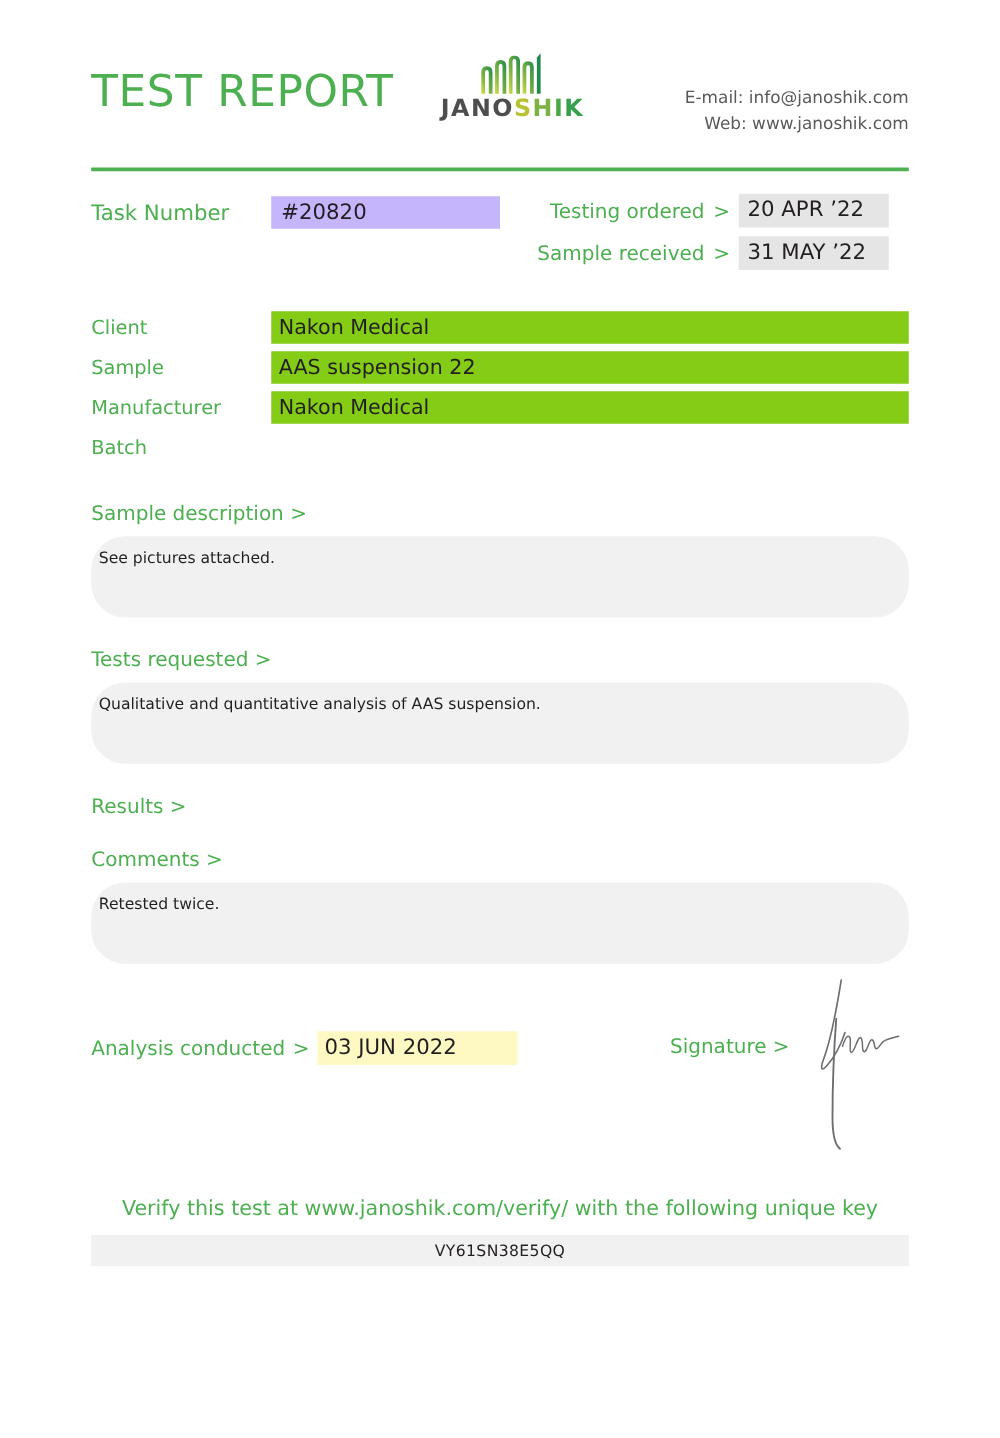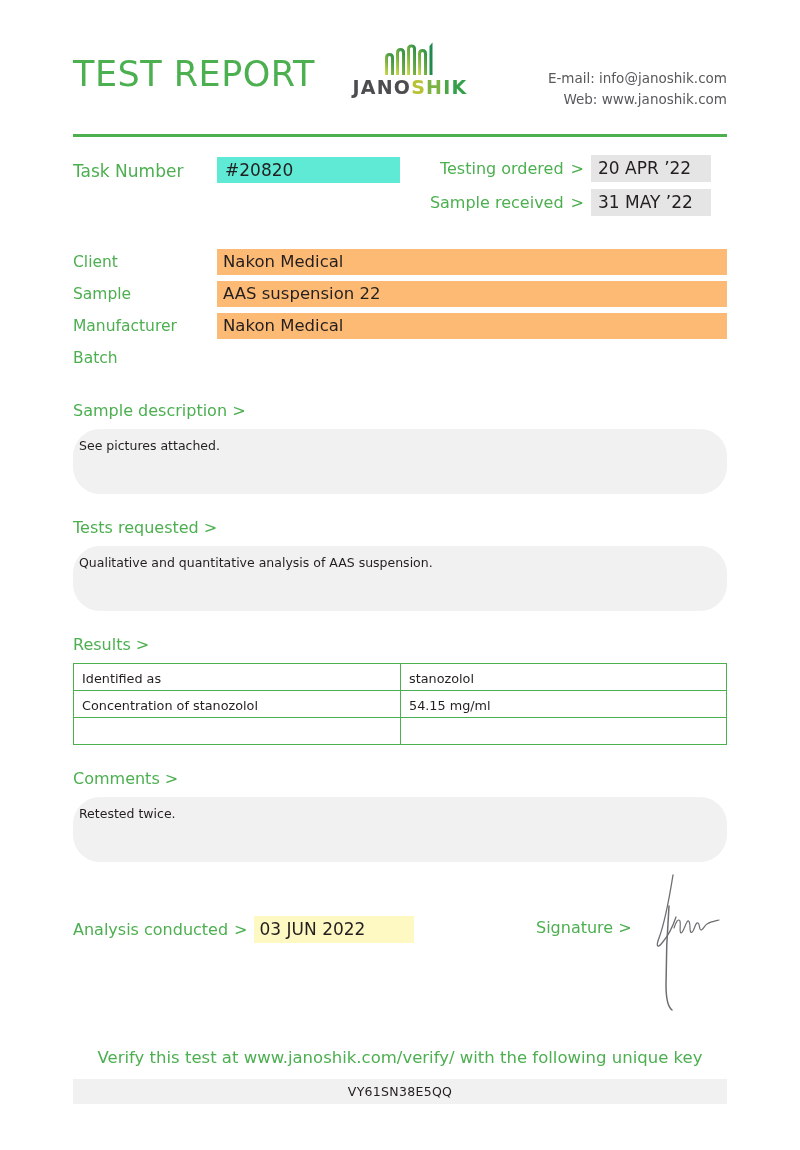--- a/index.html
+++ b/index.html
@@ -90,21 +90,21 @@
     position: absolute;
     left: 0; top: 2px;
     font-size: 17px;
     color: #4CAF50;
   }
   .task-value {
     position: absolute;
     left: 144px; top: -2px;
     width: 183px;
     height: 26px;
-    background: #5eead4;
+    background: #c4b5fd;
     font-size: 17px;
     color: #231f20;
     padding: 3px 0 0 8px;
   }
 
   .dates {
     position: absolute;
     right: 16px;
     top: -4px;
     text-align: right;
@@ -152,21 +152,21 @@
     font-size: 15.5px;
     color: #4CAF50;
     white-space: nowrap;
   }
   .field-value {
     position: absolute;
     left: 144px;
     top: 0;
     width: 510px;
     height: 26px;
-    background: #fdba74;
+    background: #84cc16;
     font-size: 16.5px;
     color: #231f20;
     padding: 3px 0 0 6px;
     white-space: nowrap;
     overflow: hidden;
   }
 
   
   .section { margin-top: 24px; }
   .section-title {
@@ -341,36 +341,20 @@
     <div class="section-box">See pictures attached.</div>
   </div>
 
   <div class="section">
     <div class="section-title">Tests requested &gt;</div>
     <div class="section-box">Qualitative and quantitative analysis of AAS suspension.</div>
   </div>
 
   <div class="section">
     <div class="section-title">Results &gt;</div>
-    <table class="results-table">
-      <tbody>
-          <tr>
-        <td class="col-name">Identified as</td>
-        <td class="col-val">stanozolol</td>
-      </tr>
-      <tr>
-        <td class="col-name">Concentration of stanozolol</td>
-        <td class="col-val">54.15 mg/ml</td>
-      </tr>
-      <tr>
-        <td class="col-name"></td>
-        <td class="col-val"></td>
-      </tr>
-    </tbody>
-      </table>
   </div>
 
   <div class="section">
     <div class="section-title">Comments &gt;</div>
     <div class="section-box">Retested twice.</div>
   </div>
 
   <div class="sign-area">
     <div class="analysis-line">
       <span class="analysis-label">Analysis conducted</span>

